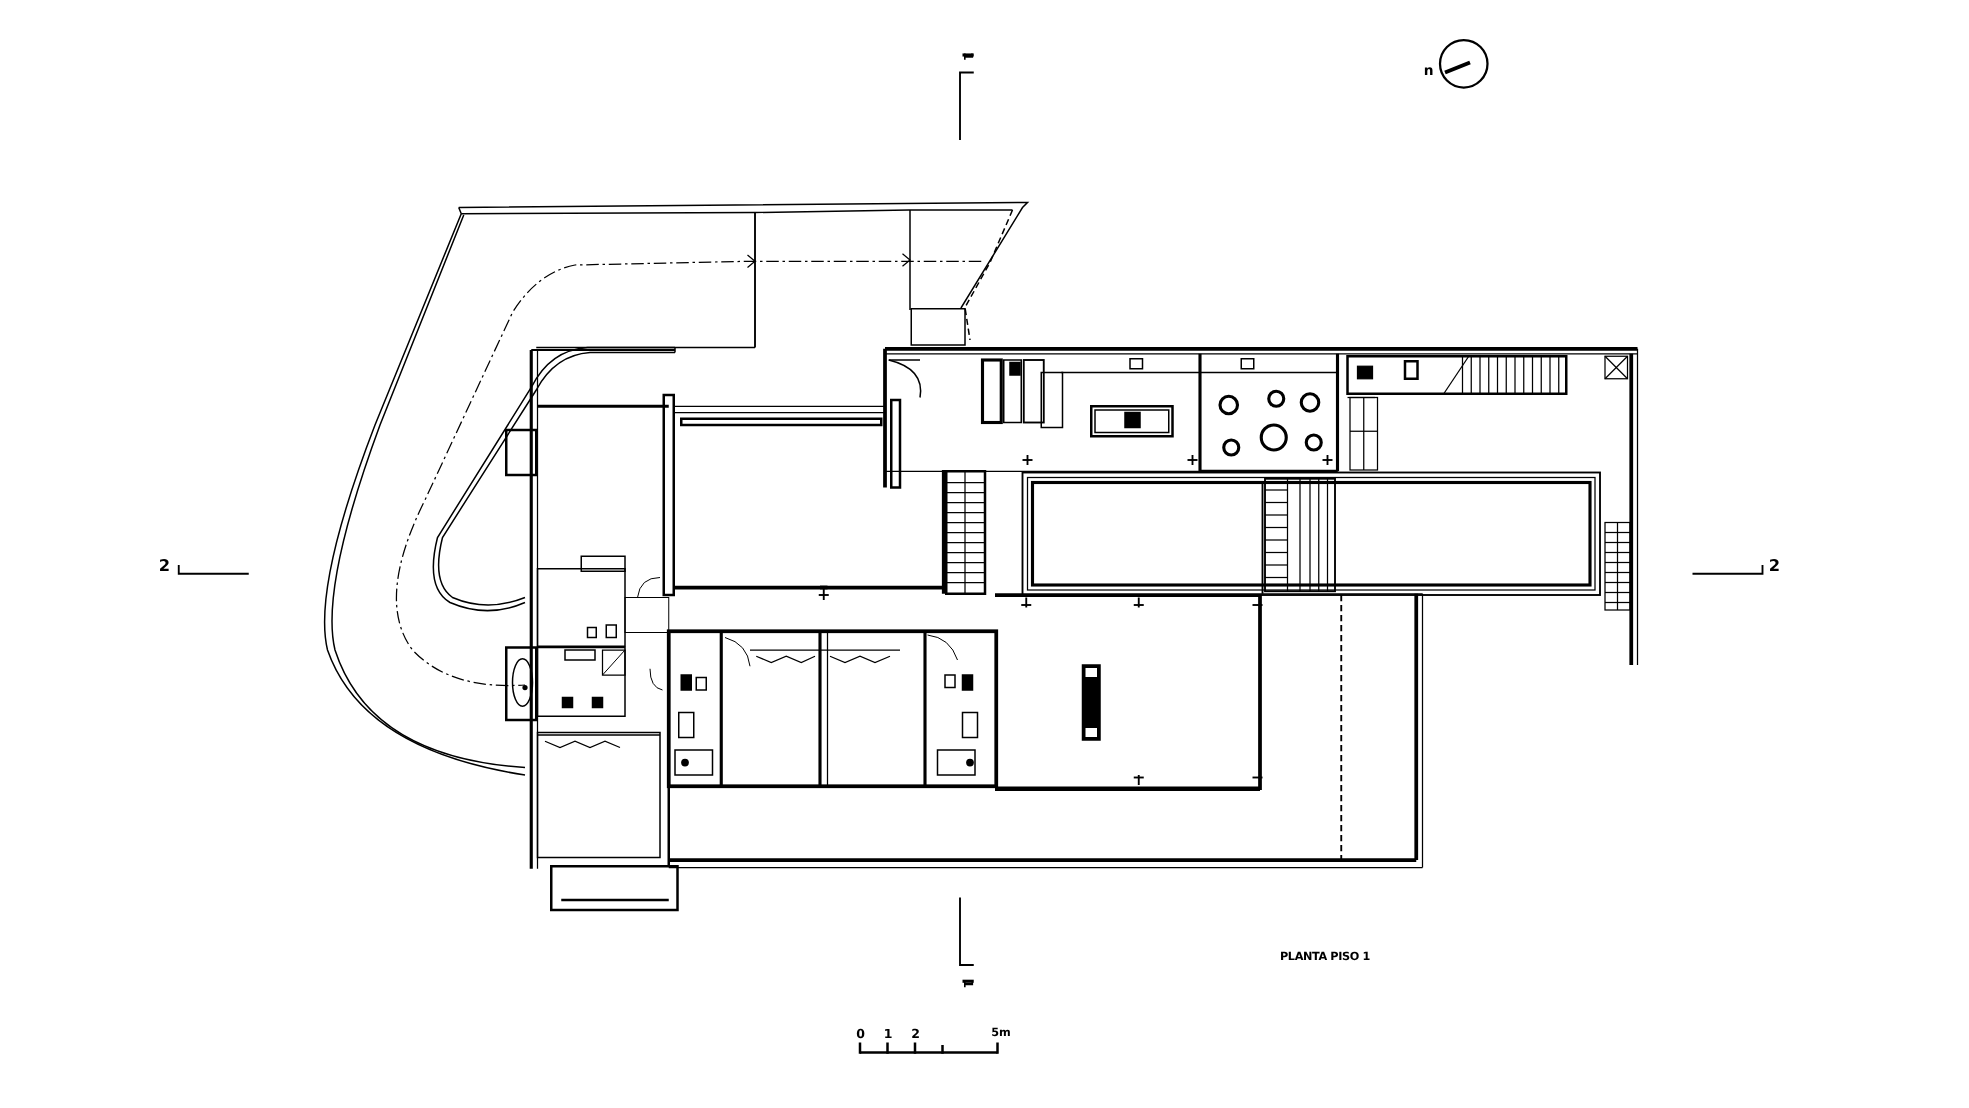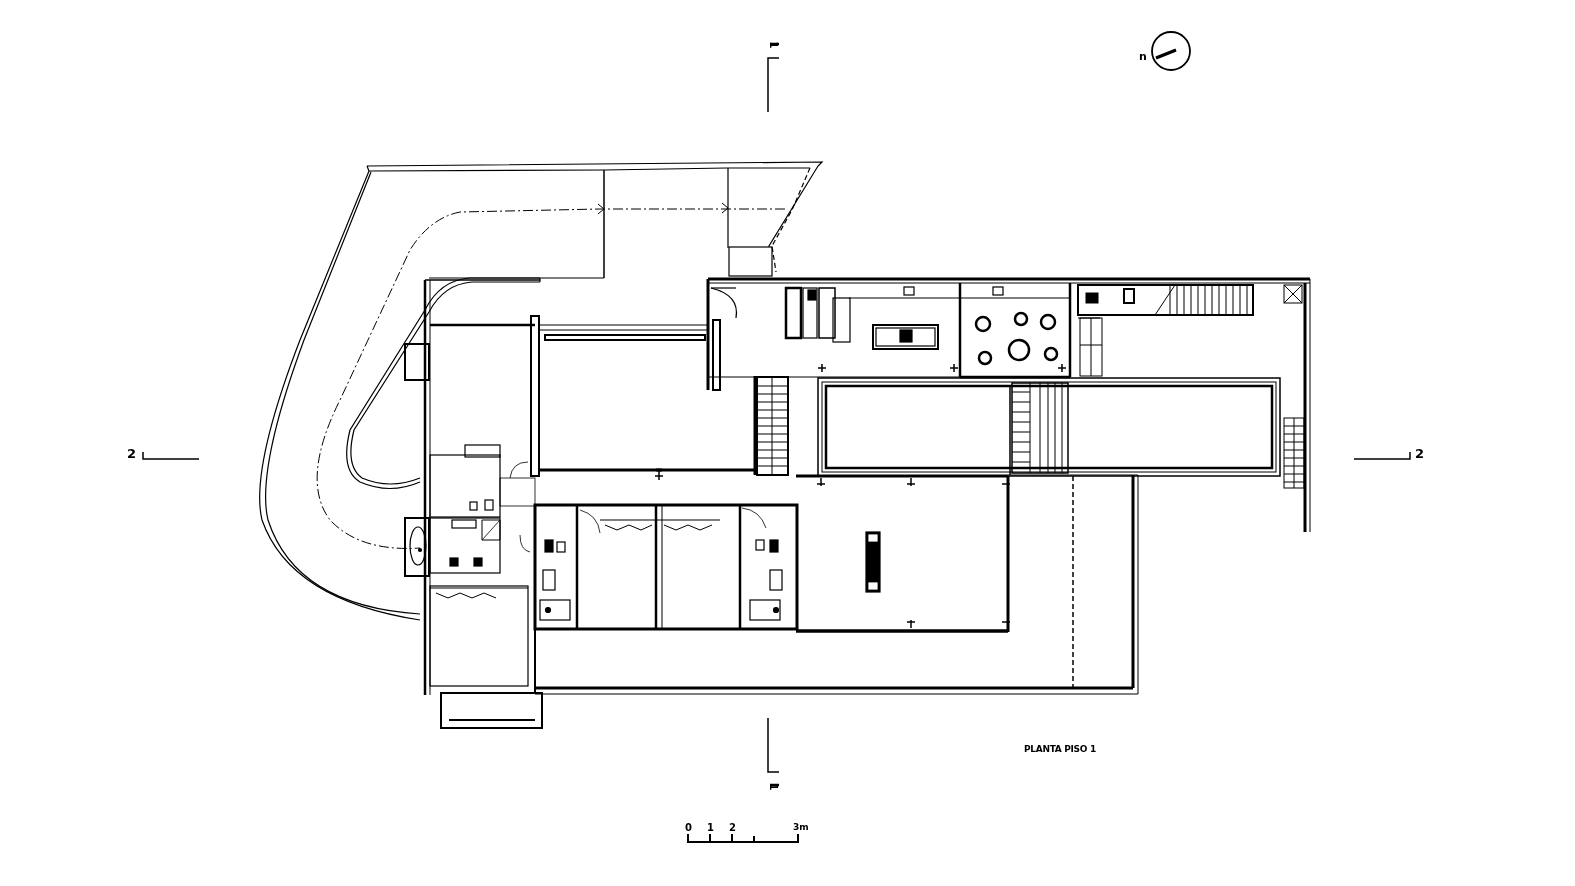--- a/index.html
+++ b/index.html
@@ -1,19 +1,19 @@
 <!DOCTYPE html>
 <html><head>
 <meta charset="utf-8">
 <style>
   html, body { margin: 0; padding: 0; background: #ffffff; }
   body { width: 1575px; height: 886px; position: relative; overflow: hidden; font-family: "Liberation Sans", sans-serif; }
   #plan { position: absolute; left: 0; top: 0; width: 1575px; height: 886px; }
   .lbl { position: absolute; font-family: "DejaVu Sans", sans-serif; font-weight: bold; color: #000; font-size: 13px; line-height: 1; }
-  .title { position: absolute; left: 1024px; top: 744px; font-family: "DejaVu Sans", sans-serif; font-weight: bold; font-size: 9px; letter-spacing: -0.3px; color: #000; text-align: center; }
+  .title { position: absolute; left: 1024px; top: 761px; font-family: "DejaVu Sans", sans-serif; font-weight: bold; font-size: 9px; letter-spacing: -0.3px; color: #000; text-align: center; }
   .scale-lbl { position: absolute; font-family: "DejaVu Sans", sans-serif; font-weight: bold; font-size: 10px; color: #000; }
 </style>
 </head>
 <body>
 
 <svg id="plan" viewBox="0 0 1575 886" xmlns="http://www.w3.org/2000/svg" fill="none" stroke="#000" stroke-width="1.2">
 
   <g stroke-width="1.5">
     <polyline points="779,58 768,58 768,112"></polyline>
     <line x1="770" y1="44" x2="779" y2="44" stroke-width="2.5"></line>
@@ -294,14 +294,14 @@
     <line x1="3" y1="20" x2="113" y2="20" stroke-width="2"></line>
     <line x1="3" y1="12" x2="3" y2="21" stroke-width="2"></line>
     <line x1="25" y1="12" x2="25" y2="21" stroke-width="2"></line>
     <line x1="47" y1="12" x2="47" y2="21" stroke-width="2"></line>
     <line x1="69" y1="14" x2="69" y2="21" stroke-width="2"></line>
     <line x1="113" y1="12" x2="113" y2="21" stroke-width="2"></line>
   </svg>
   <span class="scale-lbl" style="left:0px; top:0px;">0</span>
   <span class="scale-lbl" style="left:22px; top:0px;">1</span>
   <span class="scale-lbl" style="left:44px; top:0px;">2</span>
-  <span class="scale-lbl" style="left:108px; top:0px; font-size:9px;">3m</span>
+  <span class="scale-lbl" style="left:108px; top:0px; font-size:9px;">5m</span>
 </div>
 
 </body></html>

